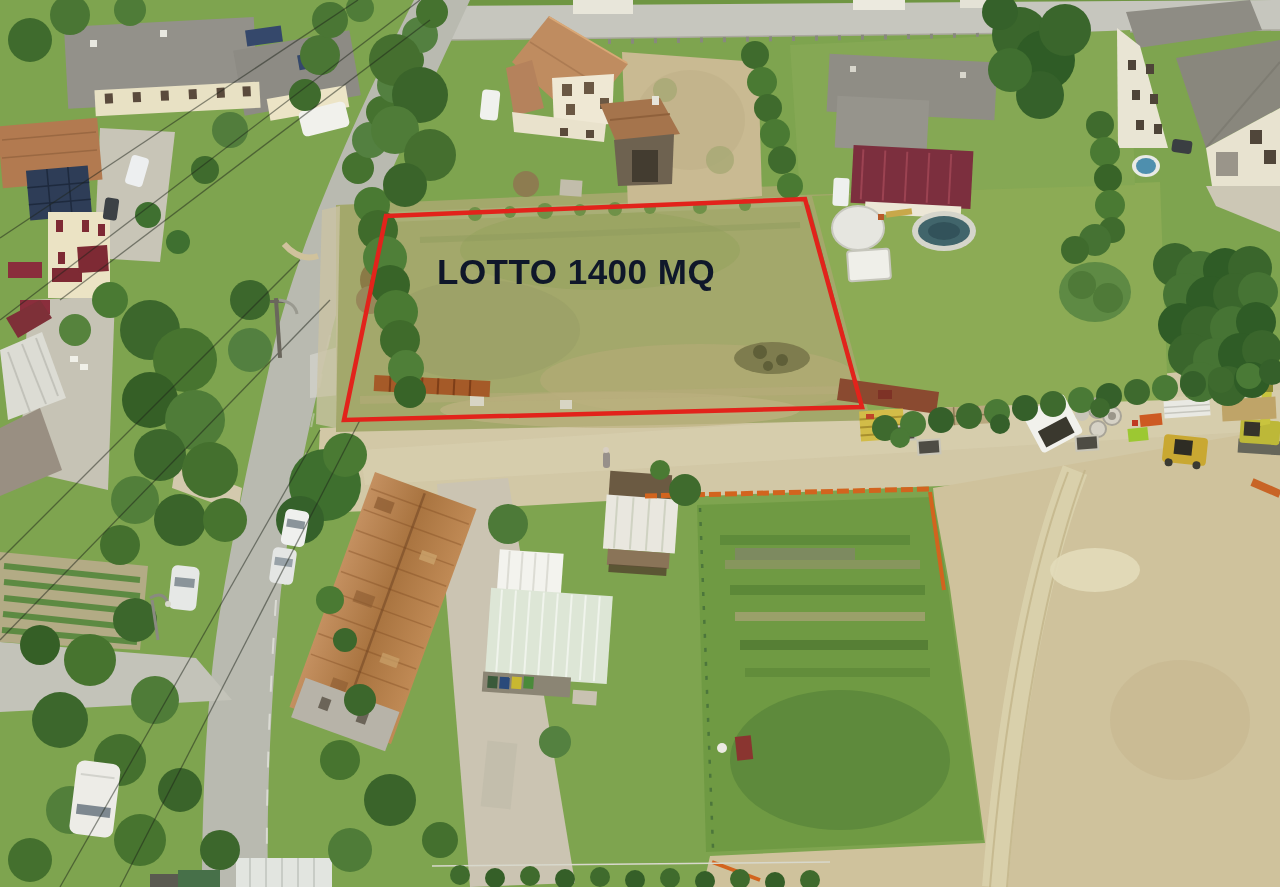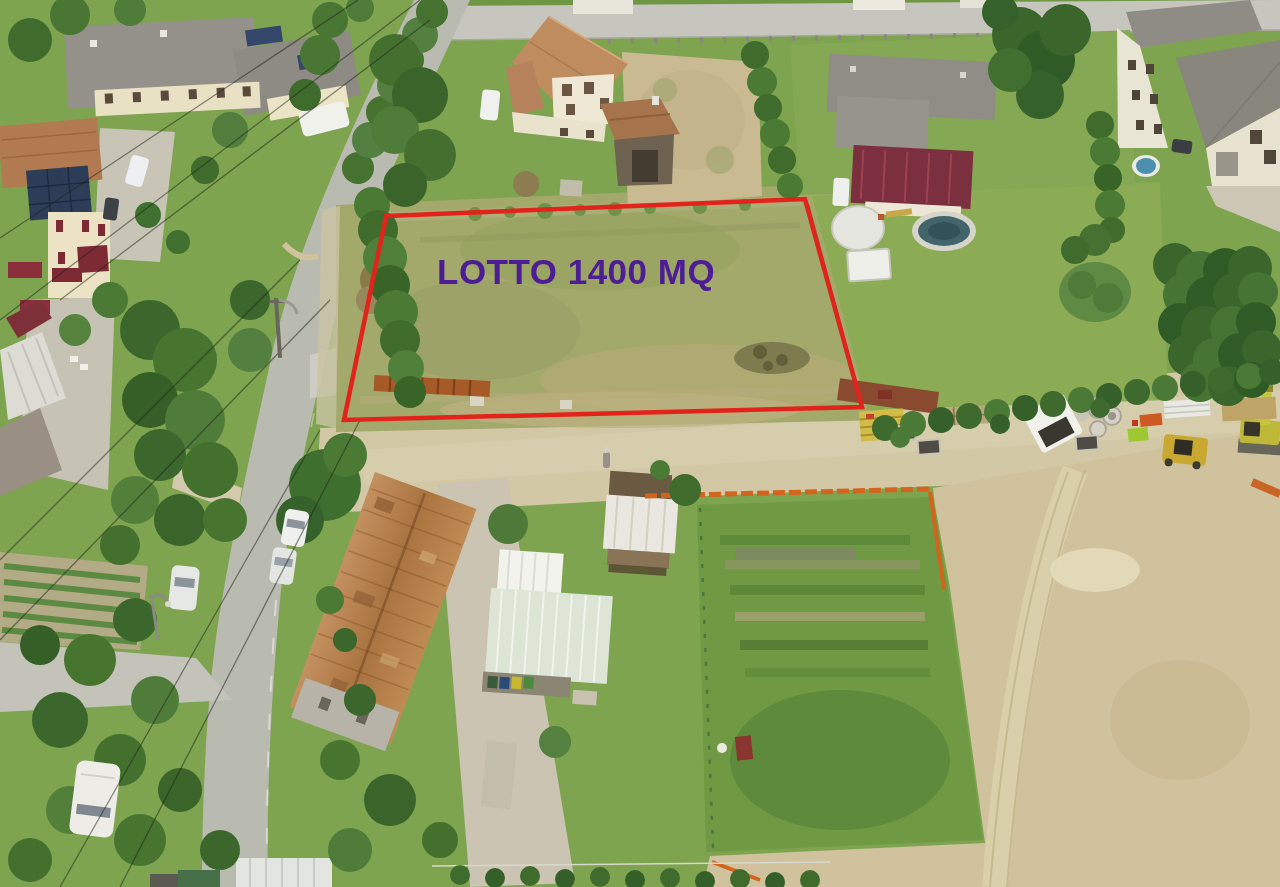--- a/index.html
+++ b/index.html
@@ -3,21 +3,21 @@
 <meta charset="utf-8">
 <style>
   html,body{margin:0;padding:0;background:#222;}
   .scene{position:relative;width:1280px;height:887px;overflow:hidden;
          background:#7ea44f;font-family:"Liberation Sans",sans-serif;}
   .scene svg{position:absolute;left:0;top:0;display:block;}
   .lot-label{
     position:absolute;left:437px;top:252px;
     font-family:"Liberation Sans",sans-serif;
     font-weight:bold;font-size:35px;letter-spacing:.5px;
-    color:#4c1d95;white-space:nowrap;user-select:none;
+    color:#0f172a;white-space:nowrap;user-select:none;
   }
 </style>
 </head>
 <body>
 
 <div class="scene">
 <svg width="1280" height="887" viewBox="0 0 1280 887">
   <defs>
     <linearGradient id="roofGrad" x1="0" y1="0" x2="1" y2="0">
       <stop offset="0" stop-color="#c49060"></stop>

